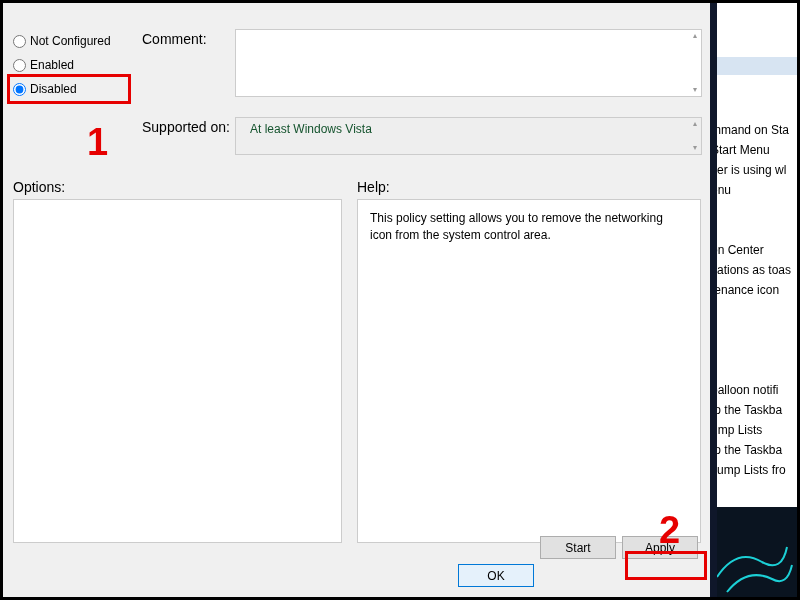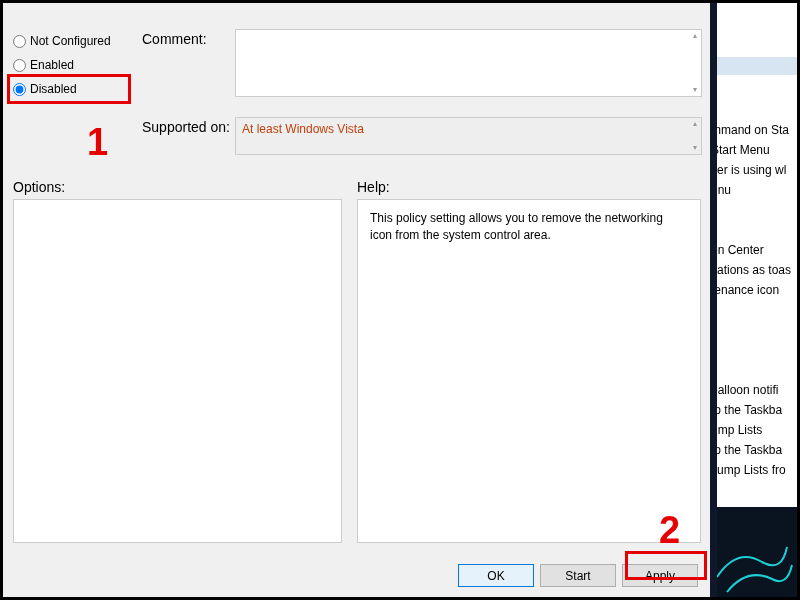--- a/index.html
+++ b/index.html
@@ -60,21 +60,21 @@
     width: 467px; height: 68px;
     background: #fff; border: 1px solid #ccc;
     resize: none; font-family: inherit; font-size: 12px;
     padding: 2px 4px;
   }
   .supported-field {
     position: absolute; left: 232px; top: 114px;
     width: 467px; height: 38px;
     background: #eee; border: 1px solid #ccc;
     resize: none; font-family: inherit; font-size: 12px;
-    padding: 4px 6px; color: #c2410c;
+    padding: 4px 14px; color: #14532d;
   }
   .updown {
     position: absolute; right: 1px; width: 12px; height: 10px;
     font-size: 8px; line-height: 10px; text-align: center; color: #999;
     user-select: none;
   }
 
   .options-box {
     position: absolute; left: 10px; top: 196px;
     width: 329px; height: 344px;
@@ -90,21 +90,21 @@
   }
   .help-box p { margin: 0 0 14px 0; }
 
   .buttons { position: absolute; right: 12px; bottom: 12px; display: flex; gap: 6px; }
   .btn {
     width: 76px; height: 23px;
     background: #e1e1e1; border: 1px solid #adadad;
     font-family: inherit; font-size: 12px;
     padding: 0; cursor: pointer;
   }
-  .btn-default { border: 1px solid #0078d7; background: #e5f1fb; }
+  .btn-default { border: 1px solid #0078d7; background: #e5f1fb; margin-top: 28px; }
 
   
   .anno-box {
     position: absolute; border: 3px solid #e60000;
     z-index: 10; pointer-events: none;
   }
   .anno-num {
     position: absolute; color: #e60000;
     font-weight: bold; font-size: 38px;
     font-family: Arial, sans-serif;

